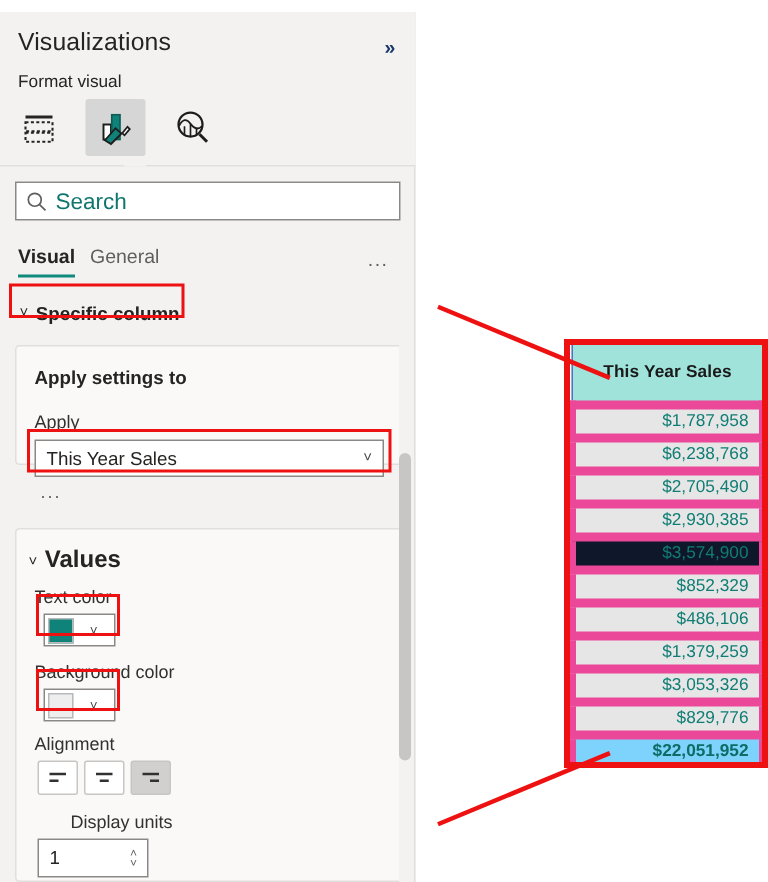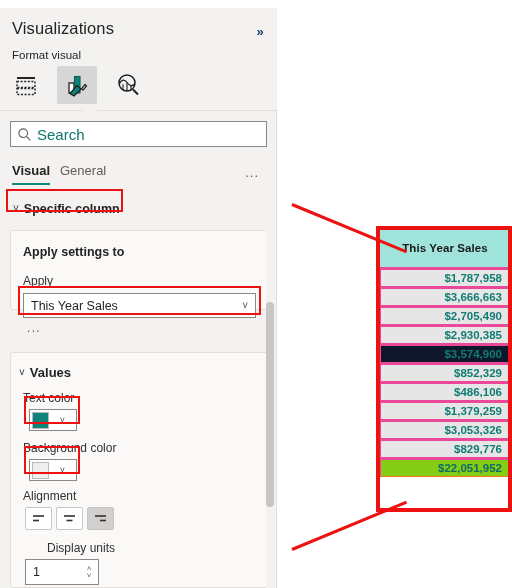--- a/index.html
+++ b/index.html
@@ -104,21 +104,21 @@
   #card-apply { top: 222px; height: 80px; }
   #card-values { top: 344px; height: 236px; }
 
   .card-title {
     position: absolute; left: 12px; font-size: 12.5px; color: #252423; font-weight: 700;
   }
   .card-title-row {
     position: absolute; left: 8px; display: flex; align-items: center; gap: 5px; cursor: pointer;
   }
   .card-title-row .chev { font-size: 10px; color: #252423; }
-  .card-title-row .txt { font-size: 13px; color: #252423; font-weight: 700; }
+  .card-title-row .txt { font-size: 16px; color: #252423; font-weight: 700; }
 
   .field-label {
     position: absolute; left: 12px; font-size: 12px; color: #323130;
   }
   .dropdown {
     position: absolute; left: 12px; width: 233px; height: 25px;
     background: #ffffff; border: 1px solid #8a8886;
     display: flex; align-items: center; justify-content: space-between;
     padding: 0 7px; cursor: pointer;
   }
@@ -190,29 +190,28 @@
     font-size: 11.5px; font-weight: 700; text-align: center;
     padding: 13px 6px 13px 6px;
     border-left: 1px solid #5b6ec4; border-right: 1px solid #5b6ec4;
     border-top: 1px solid #9fe3db; border-bottom: 1px solid #9fe3db;
     letter-spacing: .1px;
   }
   .tbl td {
     background: #e6e6e6; color: #107d74;
     font-size: 11.5px; text-align: right;
     padding: 2px 7px 2px 0;
-    border: 3px solid #ec4899;
+    border: 6px solid #ec4899;
     font-family: "Liberation Sans", sans-serif;
-    font-weight: bold;
   }
   .tbl tr.total td {
     font-weight: 700; color: #0d6d66;
     border-top: 1px solid #19b3a6;
     border-bottom: 1px solid #f97316;
-    background: #84cc16;
+    background: #7dd3fc;
   }
 </style>
 </head>
 <body>
 
 <div id="root">
 
   <div class="panel">
 
     <div class="panel-head">
@@ -348,21 +347,21 @@
       <thead>
         <tr>
           <th style="background: rgb(159, 227, 219);">This Year Sales</th>
         </tr>
       </thead>
       <tbody>
           <tr>
             <td style="color: rgb(16, 125, 116); background: rgb(230, 230, 230);">$1,787,958</td>
           </tr>
           <tr>
-            <td style="color: rgb(16, 125, 116); background: rgb(230, 230, 230);">$3,666,663</td>
+            <td style="color: rgb(16, 125, 116); background: rgb(230, 230, 230);">$6,238,768</td>
           </tr>
           <tr>
             <td style="color: rgb(16, 125, 116); background: rgb(230, 230, 230);">$2,705,490</td>
           </tr>
           <tr>
             <td style="color: rgb(16, 125, 116); background: rgb(230, 230, 230);">$2,930,385</td>
           </tr>
           <tr>
             <td style="color: rgb(16, 125, 116); background: #0f172a;">$3,574,900</td>
           </tr>

